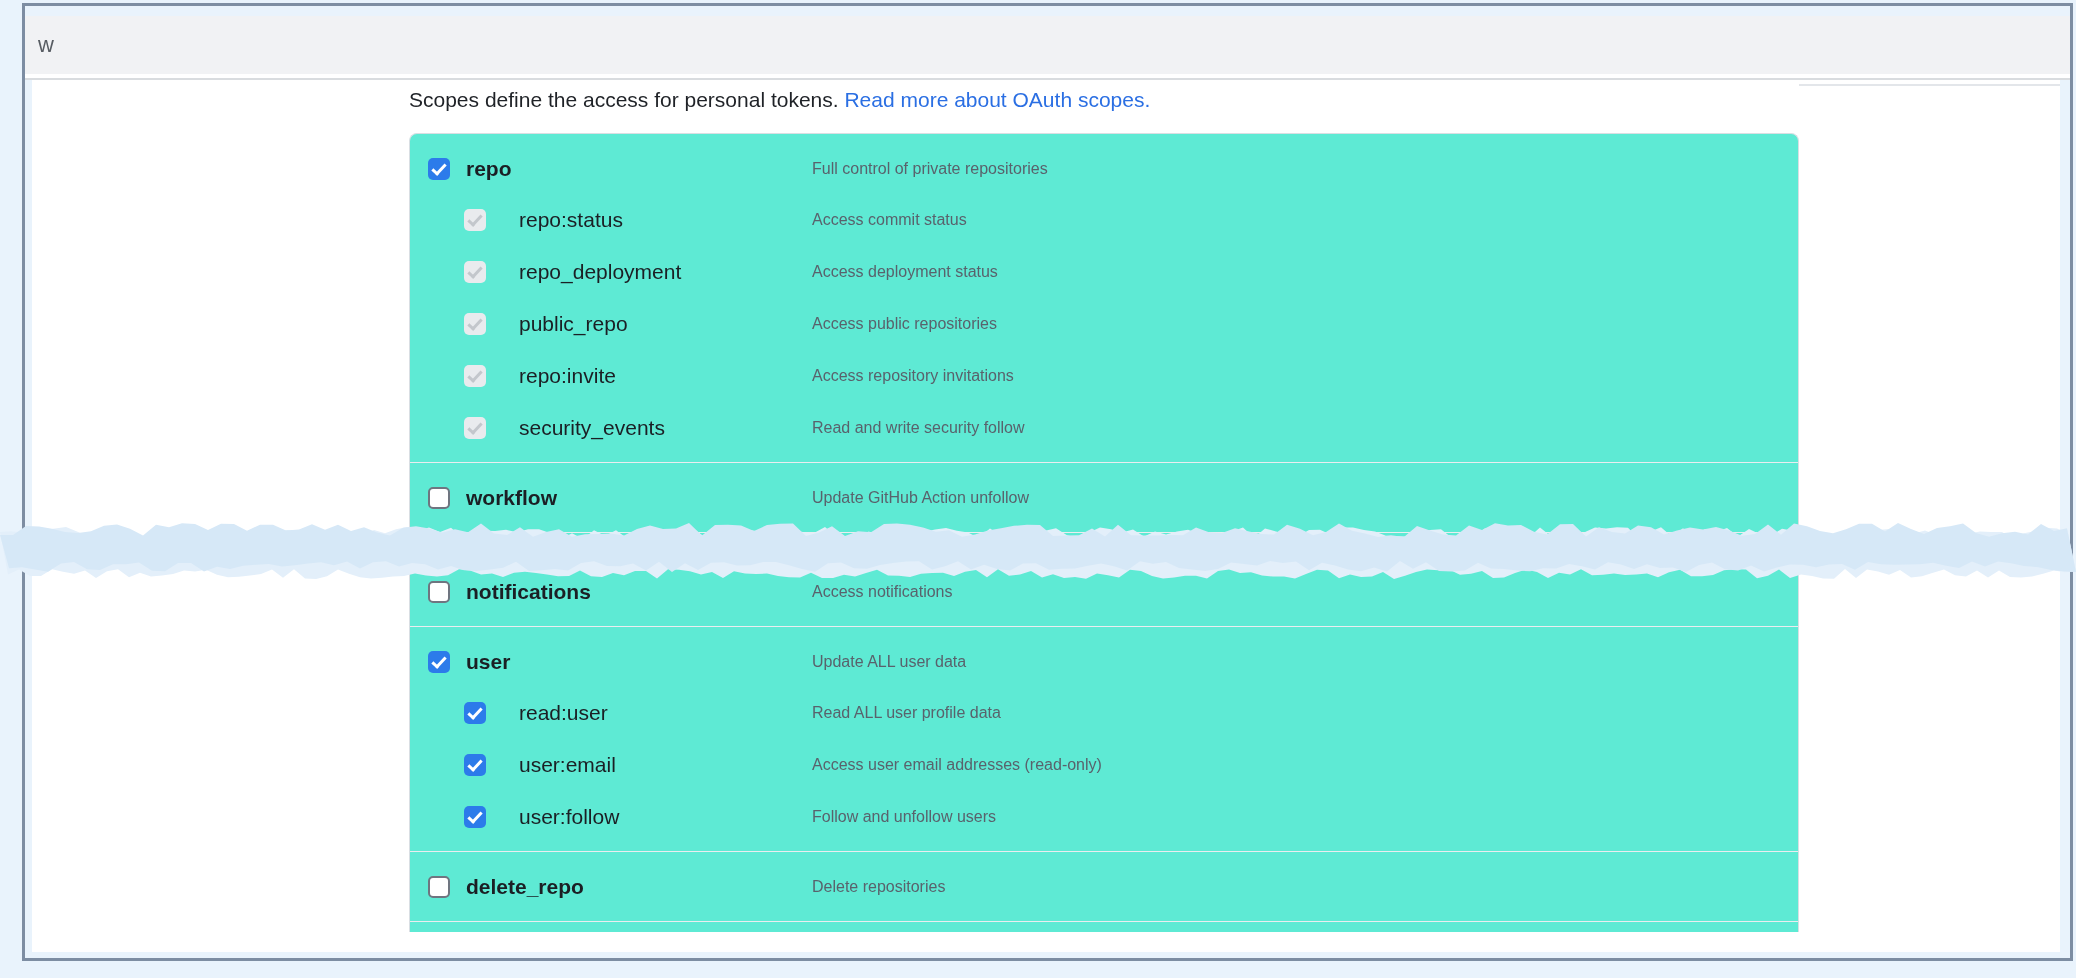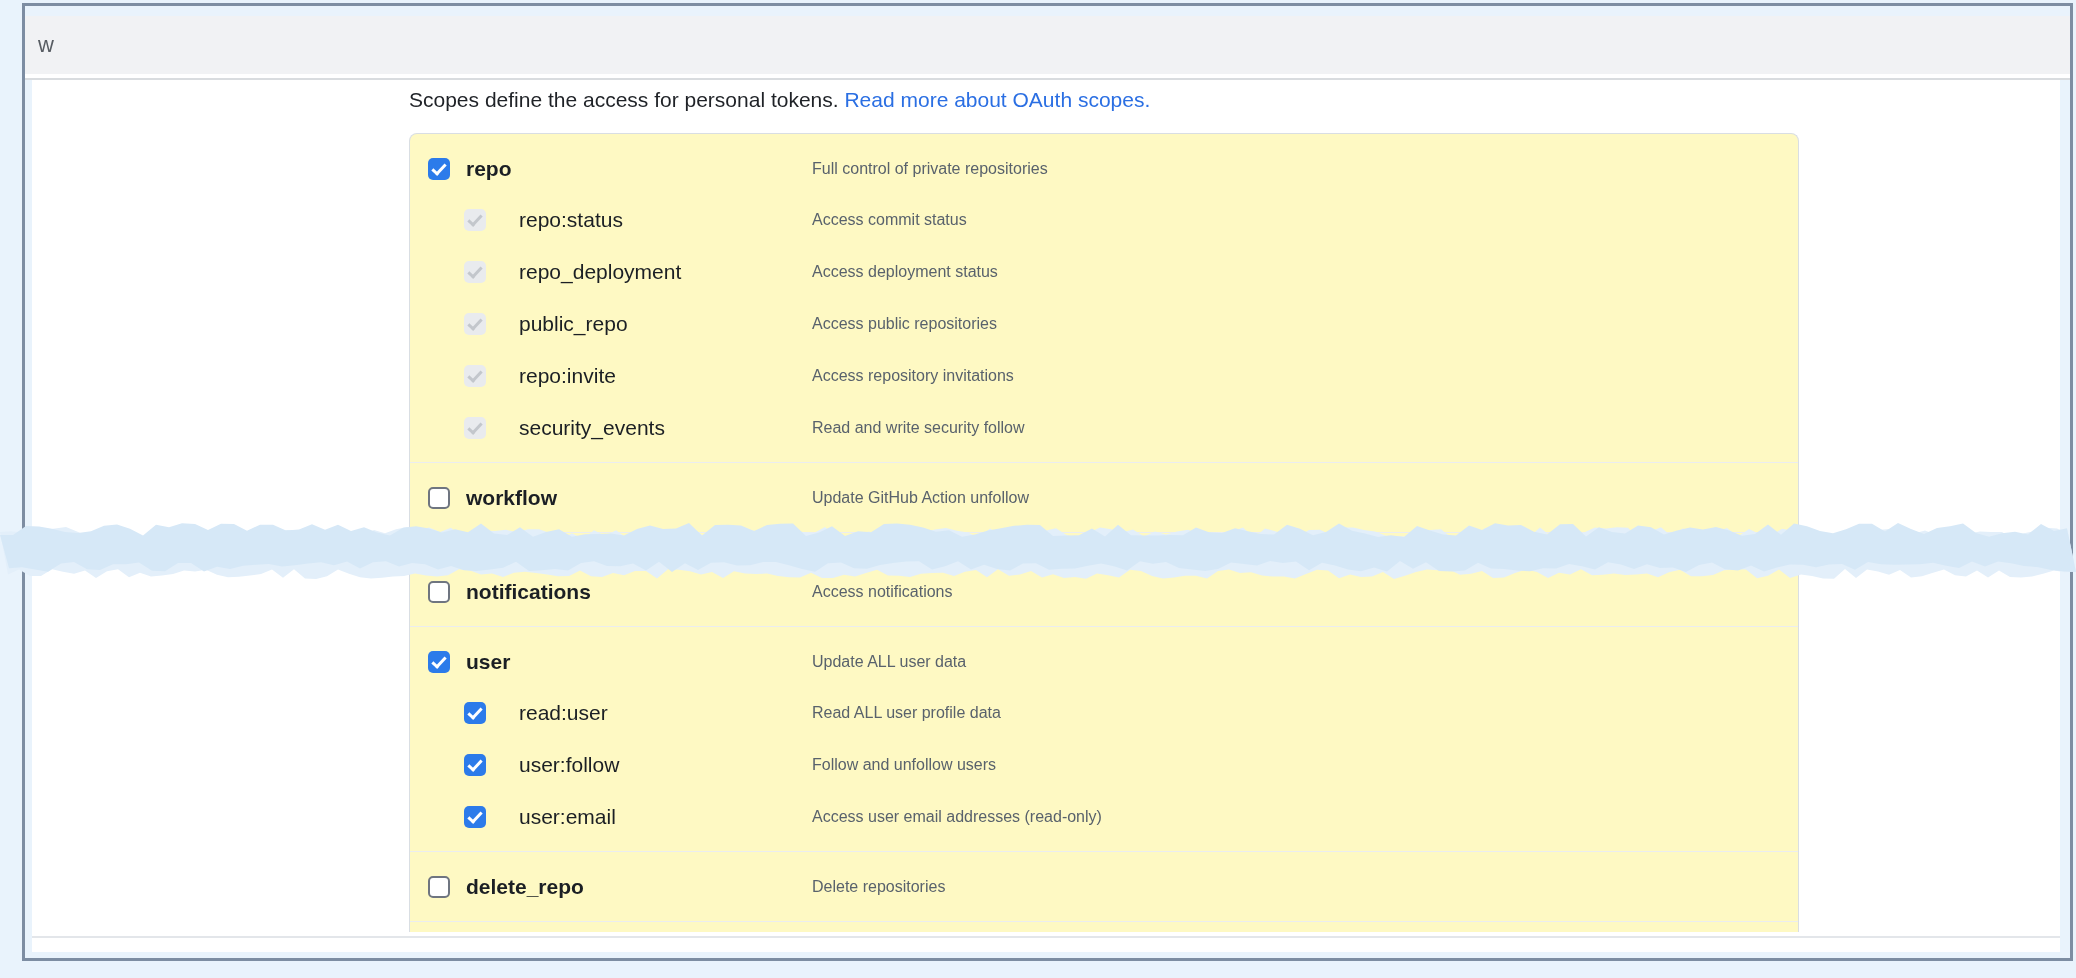--- a/index.html
+++ b/index.html
@@ -28,37 +28,37 @@
   .header-label{font-size:22px;color:#585d63;}
   .header-gap{height:4px;background:#ffffff;flex:none;}
   .header-divider{height:2px;background:#d9dcdf;flex:none;}
   .page-row{flex:1;display:flex;min-height:0;}
   .gutter-left{width:7px;flex:none;background:#e9f3fc;}
   .gutter-right{width:10px;flex:none;background:#e9f3fc;}
   .bottom-strip{height:6px;flex:none;background:#e9f3fc;}
 
   .page-card{
     flex:1;background:#ffffff;
-    display:flex;flex-direction:column;
+    display:flex;flex-direction:row;
     min-height:0;overflow:hidden;
   }
   .content-col{margin-left:377px;width:1390px;flex:none;}
 
   .intro{
     margin-top:6px;
     font-size:21px;line-height:27px;color:#1f2227;
   }
   .intro a{color:#2b6fe3;text-decoration:none;cursor:pointer;}
 
   .scope-box{
     margin-top:20px;
     border:1px solid #d9dee3;
     border-bottom:none;
     border-radius:8px 8px 0 0;
-    background:#fef9c3;
+    background:#5eead4;
   }
   .divider{height:1px;background:#ebedf0;}
   .scope-group.padded{padding:10px 0 8px 0;}
   .scope-row{
     position:relative;
     display:flex;align-items:center;
     height:50px;
   }
   .scope-row.single{height:69px;text-align:center;}
   .scope-row.sub{height:52px;}
@@ -180,27 +180,27 @@
                   <span class="scope-label">user</span>
                   <span class="scope-desc">Update ALL user data</span>
                 </div>
                 <div class="scope-row sub">
                   <span class="cb checked"></span>
                   <span class="scope-label">read:user</span>
                   <span class="scope-desc">Read ALL user profile data</span>
                 </div>
                 <div class="scope-row sub">
                   <span class="cb checked"></span>
+                  <span class="scope-label">user:email</span>
+                  <span class="scope-desc">Access user email addresses (read-only)</span>
+                </div>
+                <div class="scope-row sub">
+                  <span class="cb checked"></span>
                   <span class="scope-label">user:follow</span>
                   <span class="scope-desc">Follow and unfollow users</span>
-                </div>
-                <div class="scope-row sub">
-                  <span class="cb checked"></span>
-                  <span class="scope-label">user:email</span>
-                  <span class="scope-desc">Access user email addresses (read-only)</span>
                 </div>
               </div>
               <div class="divider"></div>
               <div class="scope-row top single">
                 <span class="cb unchecked"></span>
                 <span class="scope-label">delete_repo</span>
                 <span class="scope-desc">Delete repositories</span>
               </div>
               <div class="divider"></div>
               <div class="stub-tail"></div>

